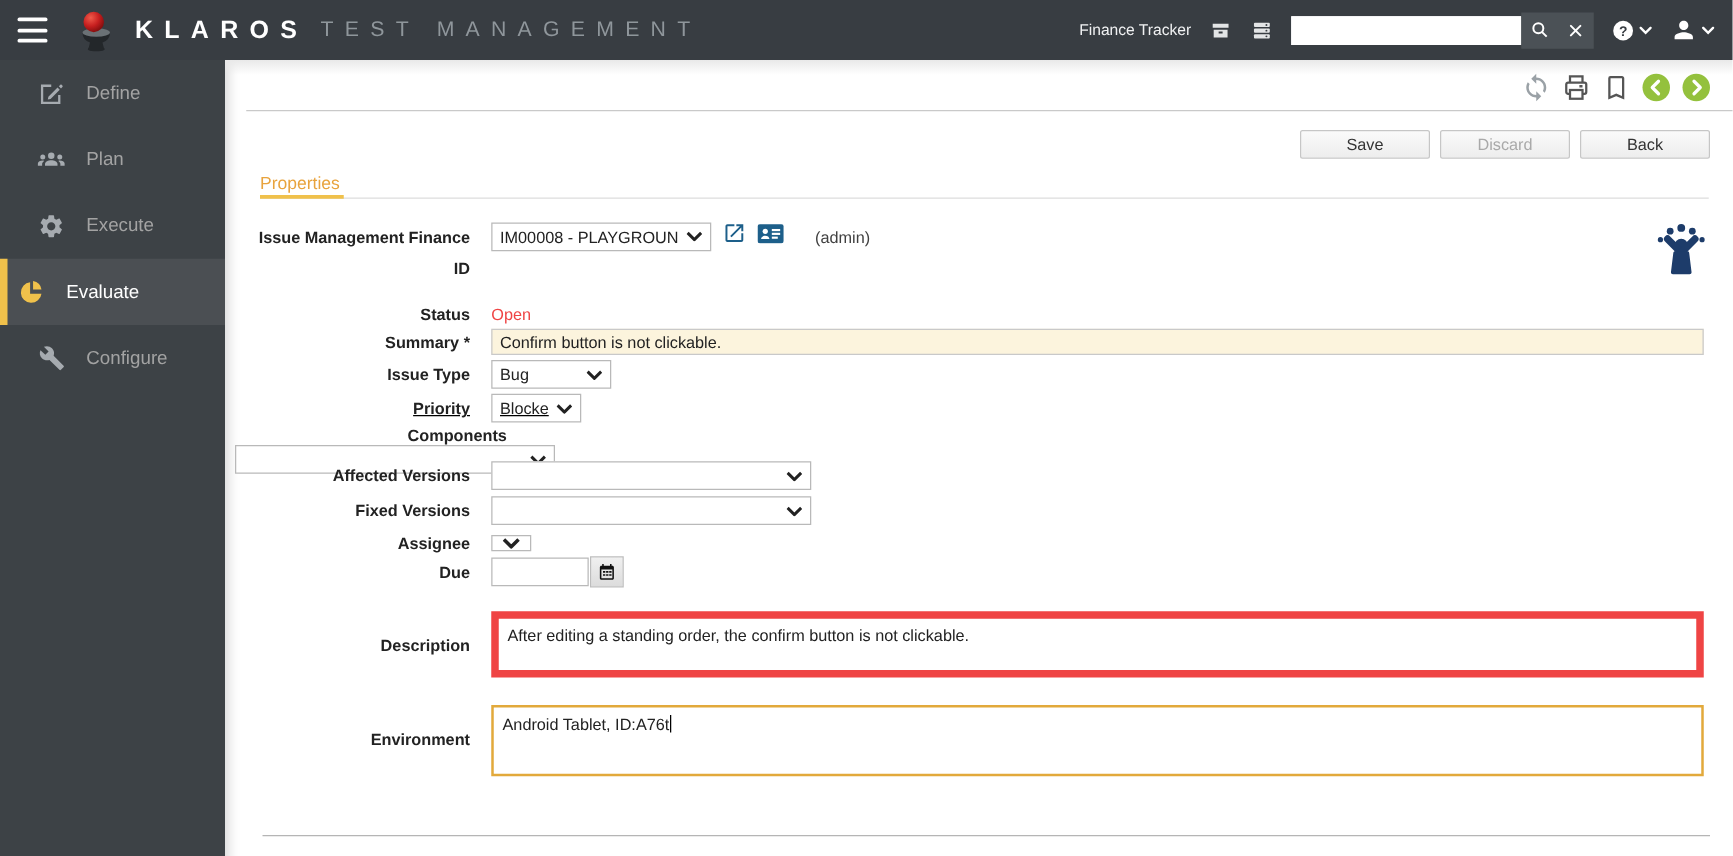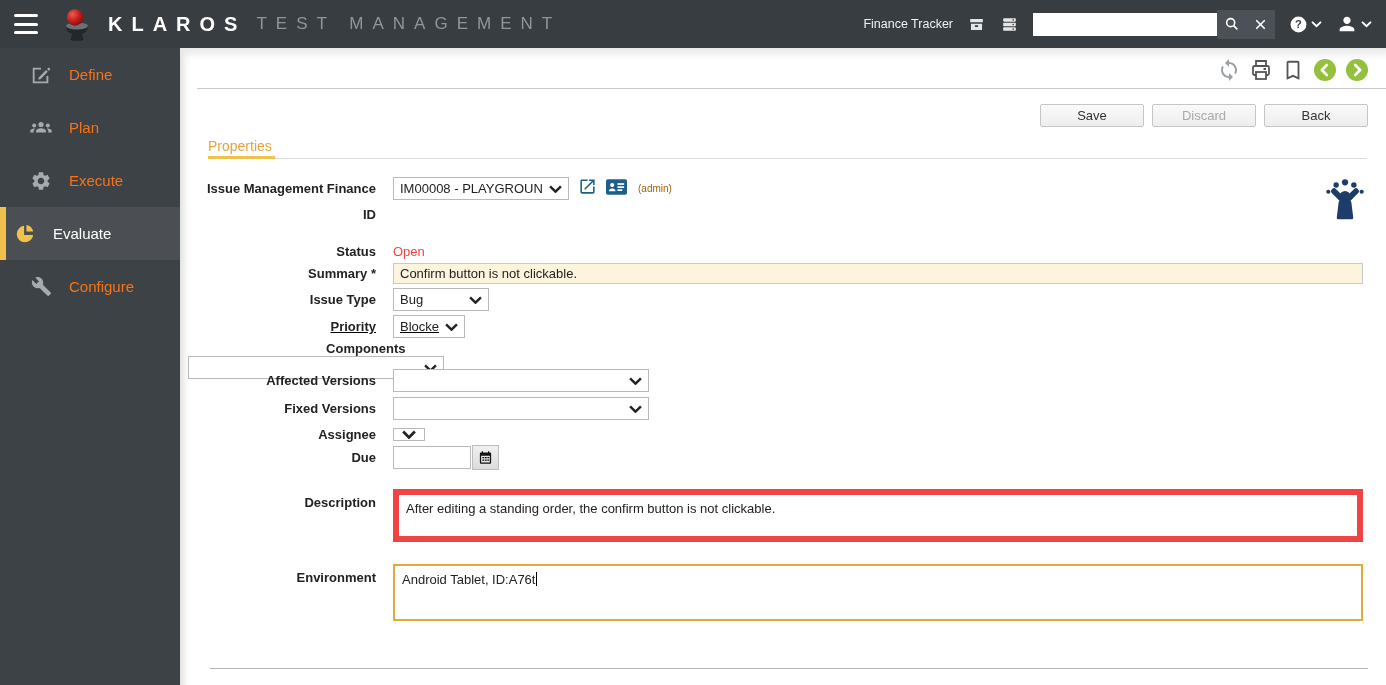--- a/index.html
+++ b/index.html
@@ -17,21 +17,21 @@
   .hdr-icon { margin-left:14px; display:flex; align-items:center; cursor:pointer; }
   .search-input { margin-left:14px; width:184px; height:23px; border:1px solid #fff; background:#fff; font-size:13px; padding:0 6px; outline:none; }
   .search-btns { display:flex; height:29px; background:#4b5156; align-items:center; }
   .search-btns .sbtn { width:29px; height:29px; display:flex; align-items:center; justify-content:center; cursor:pointer; }
   .menu-chev { margin-left:3px; }
 
   
   .sidebar { position:absolute; left:0; top:48px; width:180px; height:637px; background:#3d4246; z-index:20; }
   .side-item { height:53px; display:flex; align-items:center; padding-left:23px; cursor:pointer; border-left:6px solid transparent; }
   .side-item .s-icon { width:24px; height:24px; display:flex; align-items:center; justify-content:center; }
-  .side-item .s-label { margin-left:16px; font-size:15px; color:#f97316; }
+  .side-item .s-label { margin-left:16px; font-size:15px; color:#a3a3a3; }
   .side-item.selected { background:#4b4f53; border-left:6px solid #f0c14b; padding-left:7px; }
   .side-item.selected .s-label { color:#fff; }
 
   
   .main { position:absolute; left:180px; top:48px; width:1206px; height:637px; background:#fff; box-shadow:inset 14px 0 10px -12px rgba(0,0,0,.18); }
   .main::before { content:""; position:absolute; left:0; top:0; right:0; height:12px; background:linear-gradient(#e9e9e9, rgba(255,255,255,0)); pointer-events:none; }
   .toolbar-icons { position:absolute; top:9px; right:17px; display:flex; gap:7px; align-items:center; }
   .toolbar-icons .t-icon { width:25px; height:25px; display:flex; align-items:center; justify-content:center; cursor:pointer; }
   .divider-top { position:absolute; top:40px; left:17px; right:0; border-top:1px solid #c9c9c9; }
   .divider-bottom { position:absolute; top:620px; left:30px; right:18px; border-top:1px solid #b5b5b5; }
@@ -41,21 +41,21 @@
   .btn.disabled { color:#a9a9a9; }
 
   .tab { position:absolute; left:28px; top:90px; font-size:14px; color:#e8a33d; cursor:pointer; }
   .tab-underline { position:absolute; left:28px; top:108px; width:67px; height:3px; background:#f0c14b; z-index:2; }
   .tab-line { position:absolute; left:28px; right:19px; top:110px; border-top:1px solid #ddd; }
 
   
   .frow { position:absolute; left:0; display:flex; align-items:center; }
   .frow.top-align { align-items:flex-start; }
   .flabel { width:205px; text-align:right; padding-right:9px; font-size:13px; font-weight:bold; color:#222; flex:none; }
-  .top-align .flabel { padding-top:6px; }
+  .top-align .flabel { padding-top:6px;margin-top:14px; }
   .fctrl { margin-left:8px; display:flex; align-items:center; }
 
   .sel { height:23px; border:1px solid #b9b9b9; background:#fff; display:flex; align-items:center; justify-content:space-between; padding:0 6px; font-size:13px; color:#222; cursor:pointer; }
   .sel .sel-val { white-space:nowrap; overflow:hidden; }
   .sel svg { flex:none; margin-left:6px; }
 
   .row-ims  { top:129px; } .sel-ims { width:176px; }
   .row-id   { top:158px; height:16px; }
   .row-status { top:196px; }
   .row-summary { top:215px; }
@@ -74,21 +74,21 @@
   .summary-input { width:970px; height:21px; background:#fcf4dd; border:1px solid #c9c9c9; font-size:13px; color:#222; padding:0 6px; font-family:"Liberation Sans",sans-serif; outline:none; }
   .mini-sel { width:32px; height:13px; border:1px solid #b9b9b9; background:#fff; display:flex; align-items:center; justify-content:center; cursor:pointer; }
   .due-input { width:78px; height:23px; border:1px solid #b9b9b9; font-size:13px; padding:0 5px; outline:none; font-family:"Liberation Sans",sans-serif; }
   .cal-btn { width:27px; height:25px; margin-left:1px; background:linear-gradient(#f0f0f0,#dcdcdc); border:1px solid #bdbdbd; display:flex; align-items:center; justify-content:center; cursor:pointer; }
   .textarea-box { width:970px; background:#fff; border:6px solid #ef4444; font-size:13px; color:#222; padding:5px 7px; line-height:17px; }
   .desc-box { height:53px; }
   .env-box { height:57px; border:2px solid #e2a93b; }
   .caret { display:inline-block; width:1px; height:14px; background:#000; vertical-align:-2px; margin-left:1px; }
 
   .ims-extra { display:flex; align-items:center; margin-left:9px; gap:9px; }
-  .admin-label { font-size:10px; color:#a16207; margin-left:2px; }
+  .admin-label { font-size:13px; color:#404040; margin-left:16px; }
 
   .jira-logo { position:absolute; left:1140px; top:126px; width:50px; height:50px; }
 </style>
 </head>
 <body>
 
 <div class="header">
   <div class="hamburger">
       <span></span>
       <span></span>

